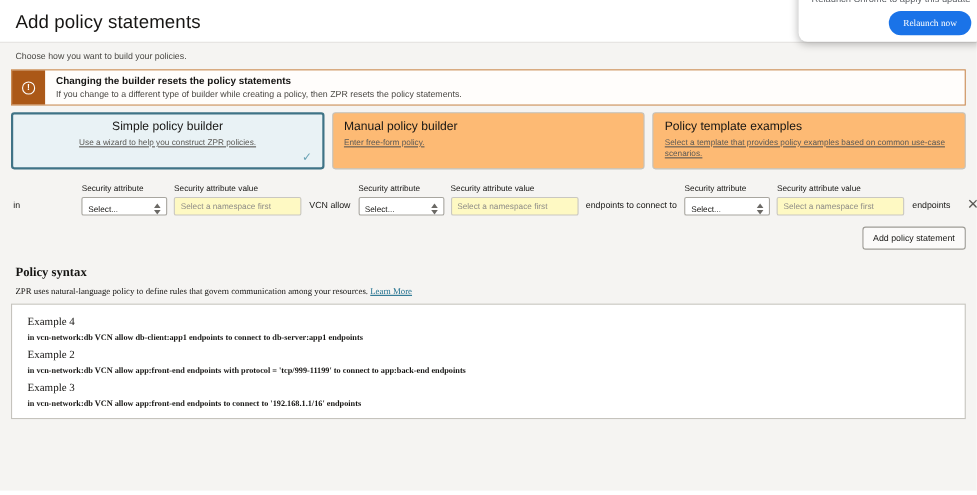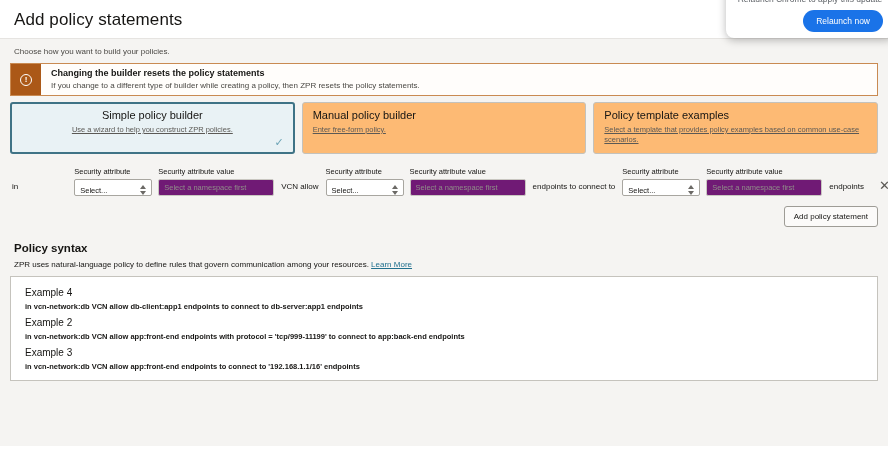--- a/index.html
+++ b/index.html
@@ -65,39 +65,39 @@
     height:17px; background:#fff; border:1px solid #a8a6a0; border-radius:2px;
     display:flex; align-items:flex-end; padding:0 5px; font-size:7.5px; color:#161513;
     cursor:pointer;
   }
   .sel-text { white-space:nowrap; overflow:hidden; }
   .chev { display:inline-flex; flex-direction:column; gap:2px; margin-left:auto; padding-left:4px; }
   .chev i { display:block; width:0; height:0; border-left:3px solid transparent; border-right:3px solid transparent; }
   .chev .up { border-bottom:4px solid #6b6965; }
   .chev .dn { border-top:4px solid #6b6965; }
   .val-input {
-    width:100%; height:17px; background:#701a75; border:1px solid #c9c7c1; border-radius:2px;
+    width:100%; height:17px; background:#fef9c3; border:1px solid #c9c7c1; border-radius:2px;
     font-family:"Liberation Sans", sans-serif; font-size:7.5px; color:#8f8d88; padding:0 5px;
   }
   .val-input::placeholder { color:#8f8d88; opacity:1; }
   .remove-x {
     font-size:13px; color:#5b5955; margin:12px 4px 0 8px; cursor:pointer; line-height:1;
     background:none; border:none; font-family:"Liberation Sans", sans-serif;
   }
 
   
   .btn-row { display:flex; justify-content:flex-end; margin-top:10px; }
   .btn-secondary {
     font-family:"Liberation Sans", sans-serif;
     font-size:8px; color:#161513; background:#fbfaf9; border:1px solid #9e9c96;
     border-radius:3px; padding:5px 9px; cursor:pointer;
   }
 
   
-  .syntax { margin-top:15px; padding-left:4px; }
+  .syntax { margin-top:15px; padding-left:4px;font-family:Liberation Serif, serif; }
   .syntax h2 { font-size:11.5px; font-weight:bold; color:#161513; }
   .syntax-desc { font-size:8px; color:#161513; margin-top:6px; }
   .syntax-desc a { color:#21708e; text-decoration:underline; cursor:pointer; }
 
   .examples {
     margin-top:7px; margin-left:-4px; background:#fff; border:1px solid #c5c3bd;
     padding:10px 14px 9px;
   }
   .ex-label { font-size:10px; color:#161513; margin-top:6px; }
   .ex-label:first-child { margin-top:0; }
@@ -106,21 +106,21 @@
   
   .chrome-popup {
     position:absolute; top:-19px; right:-6px; width:168px; height:57px;
     background:#fff; border-radius:8px; box-shadow:0 2px 8px rgba(0,0,0,.28);
     z-index:10; display:flex; flex-direction:column;
   }
   .chrome-popup-msg {
     font-size:8.5px; color:#5f6368; margin-top:13px; text-align:center; white-space:nowrap;
   }
   .chrome-relaunch {
-    font-family:Liberation Sans, sans-serif;
+    font-family:Liberation Serif, serif;
     align-self:flex-end; margin:6px 11px 0 0;
     background:#1a73e8; color:#fff; border:none; border-radius:14px;
     font-size:8.5px; padding:6px 13px; cursor:pointer;
   }
 </style>
 </head>
 <body>
 
 <div class="page-header">
   <h1>Add policy statements</h1>

